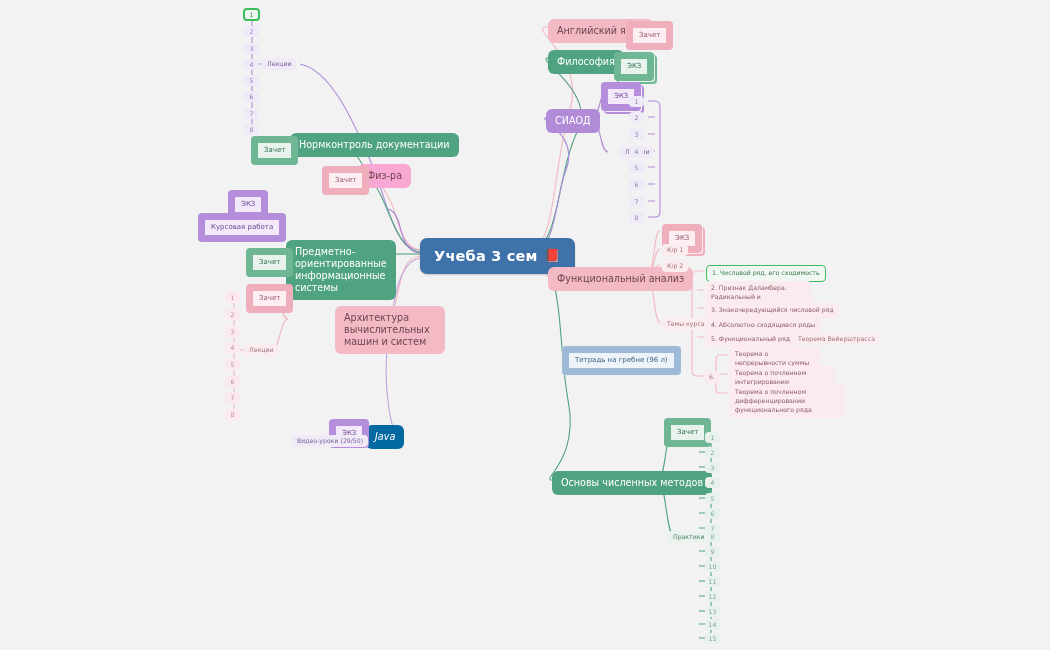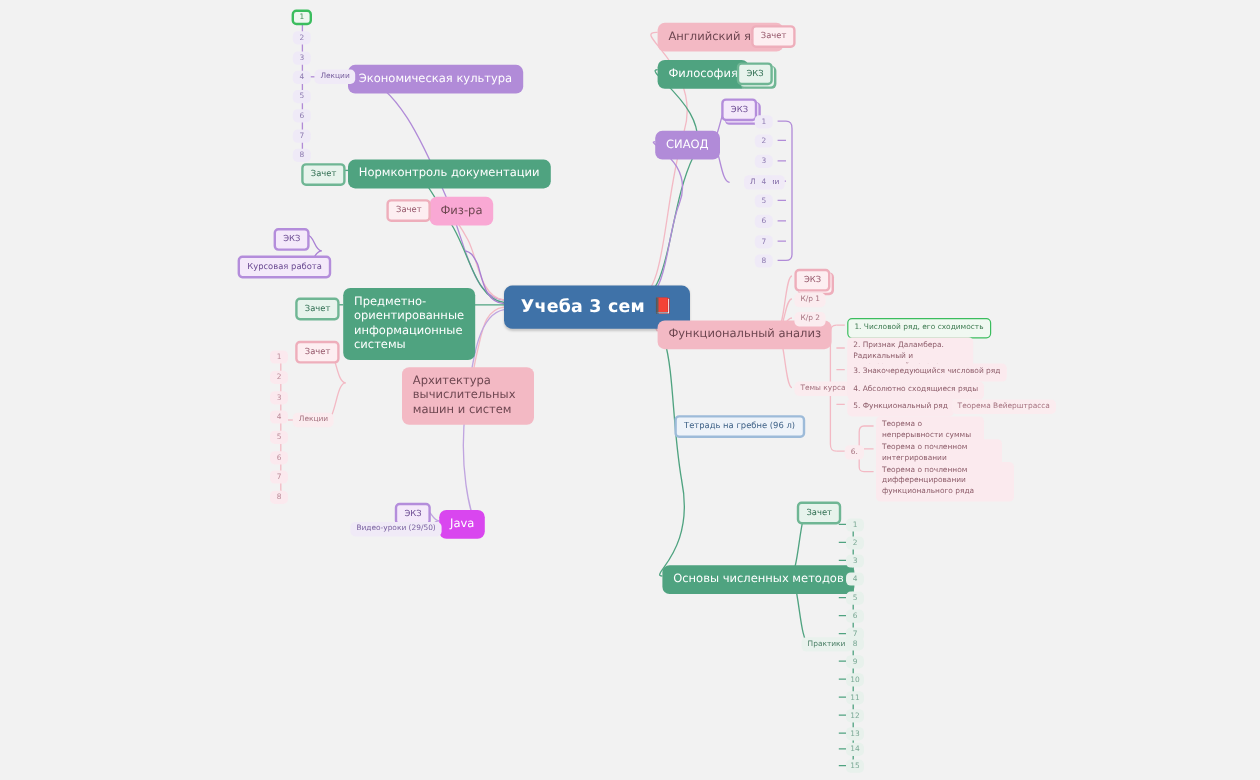--- a/index.html
+++ b/index.html
@@ -45,28 +45,28 @@
     font-size: 9.6px;
     border-radius: 6px;
     padding: 6px 9px;
     color: #ffffff;
   }
   .subject.purple { background: #b18bd8; }
   .subject.purple-l { background: #a87fd3; }
   .subject.green   { background: #4fa380; }
   .subject.pink    { background: #f3b9c4; color: #6d4650; }
   .subject.pink-d  { background: #f9a8d4; color: #6d4650; }
-  .subject.violet  { background: #d946ef; }
+  .subject.violet  { background: #0369a1; font-style: italic; }
   
   .chip {
     font-size: 7px;
     border-radius: 4px;
     padding: 3px 6px;
     background: #ffffff;
-    border: 2px solid #a3a3a3;
+    border: 7px solid #a3a3a3;
     color: #4a4a4a;
   }
   .chip.g  { background: #e7f3ec; border-color: #6fb694; color: #2f6e51; }
   .chip.p  { background: #f4e9fa; border-color: #b48ddb; color: #6b4a92; }
   .chip.pk { background: #fdeef1; border-color: #eeaebb; color: #95566a; }
   .chip.bl { background: #eef3f9; border-color: #9dbbd9; color: #3f6287; }
   .chip.stack { box-shadow: 2px 2px 0 -1px #ffffff, 3px 3px 0 0 currentColor; }
   .chip.stack.g  { box-shadow: 2px 2px 0 -1px #e7f3ec, 3px 3px 0 0 #6fb694; }
   .chip.stack.p  { box-shadow: 2px 2px 0 -1px #f4e9fa, 3px 3px 0 0 #b48ddb; }
   .chip.stack.pk { box-shadow: 2px 2px 0 -1px #fdeef1, 3px 3px 0 0 #eeaebb; }
@@ -198,23 +198,20 @@
       <path d="M699,437 L706,437 M699,452 L706,452 M699,467 L706,467 M699,482 L706,482 M699,498 L706,498 M699,513 L706,513 M699,528 L706,528 M699,536 L706,536 M699,551 L706,551 M699,566 L706,566 M699,581 L706,581 M699,596 L706,596 M699,611 L706,611 M699,624 L706,624 M699,638 L706,638" stroke="#4fa380"></path>
       <path d="M706,437 C710,437 711,439 711,443 L711,632 C711,636 710,638 706,638" stroke="#4fa380"></path>
     </g>
   </svg>
 
   <div class="node central" style="left:420px; top:238px;">
     <span>Учеба 3 сем</span>
     <span class="emoji">📕</span>
   </div>
 
-  <div class="node subject purple" style="left:290px; top:54px;">
-    <span>Экономическая культура</span>
-  </div>
   <div class="node blabel p" style="left:262px; top:58px;">
     <span>Лекции</span>
   </div>
   <div class="node num current" style="left:243px; top:8px;"><span>1</span></div>
   <div class="node num p" style="left:244px; top:26px;"><span>2</span></div>
   <div class="node num p" style="left:244px; top:43px;"><span>3</span></div>
   <div class="node num p" style="left:244px; top:59px;"><span>4</span></div>
   <div class="node num p" style="left:244px; top:75px;"><span>5</span></div>
   <div class="node num p" style="left:244px; top:91px;"><span>6</span></div>
   <div class="node num p" style="left:244px; top:108px;"><span>7</span></div>

